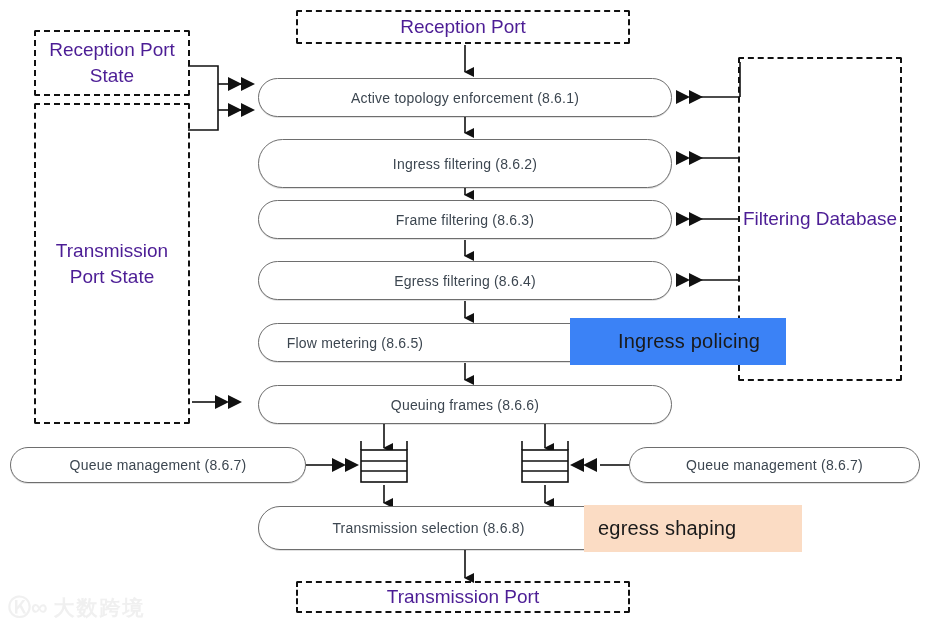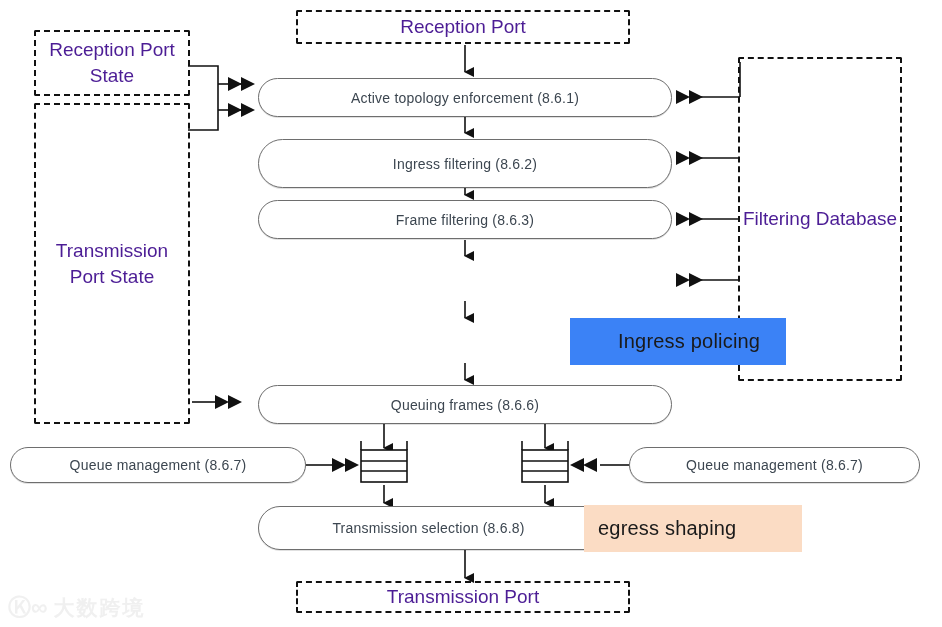--- a/index.html
+++ b/index.html
@@ -211,21 +211,27 @@
   </div>
 
   <div class="node stage" style="left:258px; top:139px; width:414px; height:49px;">
     <span>Ingress filtering (8.6.2)</span>
   </div>
 
   <div class="node stage" style="left:258px; top:200px; width:414px; height:39px;">
     <span>Frame  filtering  (8.6.3)</span>
   </div>
 
-
+  <div class="node stage" style="left:258px; top:261px; width:414px; height:39px;">
+    <span>Egress filtering  (8.6.4)</span>
+  </div>
+
+  <div class="node stage" style="left:258px; top:323px; width:414px; height:39px;">
+    <span style="position:relative; left:-110px;">Flow metering (8.6.5)</span>
+  </div>
 
   <div class="node stage" style="left:258px; top:385px; width:414px; height:39px;">
     <span>Queuing  frames  (8.6.6)</span>
   </div>
 
   <div class="node stage" style="left:258px; top:506px; width:414px; height:44px;">
     <span style="position:relative; left:-60px;margin-left:47px;">Transmission selection (8.6.8)</span>
   </div>
 
   <div class="node stage" style="left:10px; top:447px; width:296px; height:36px;">

